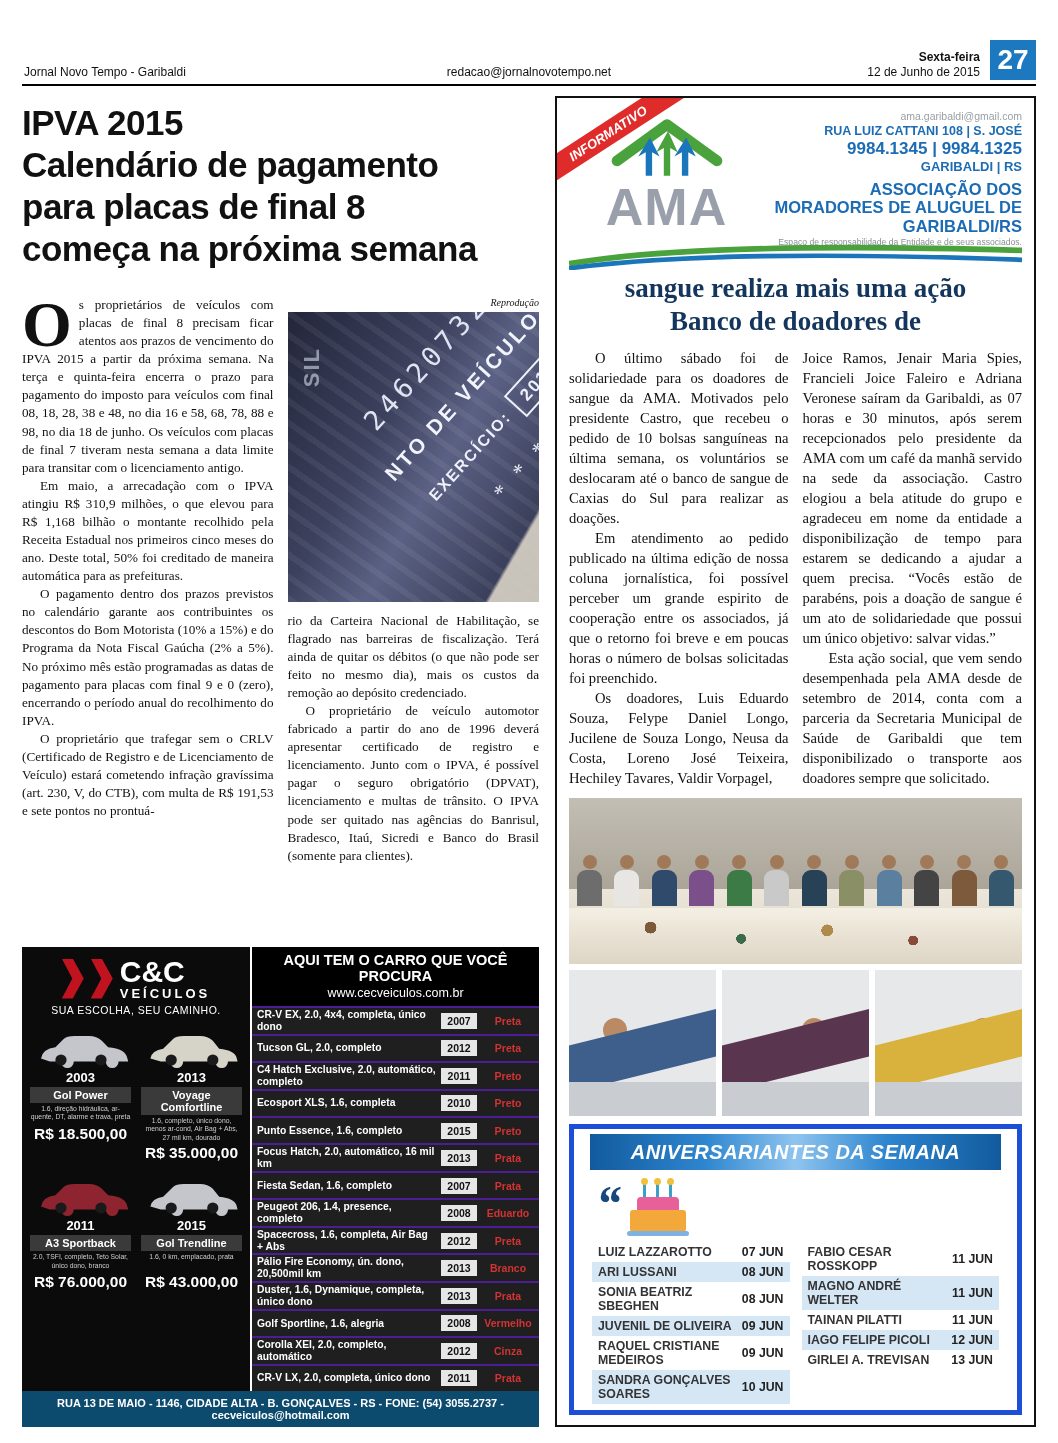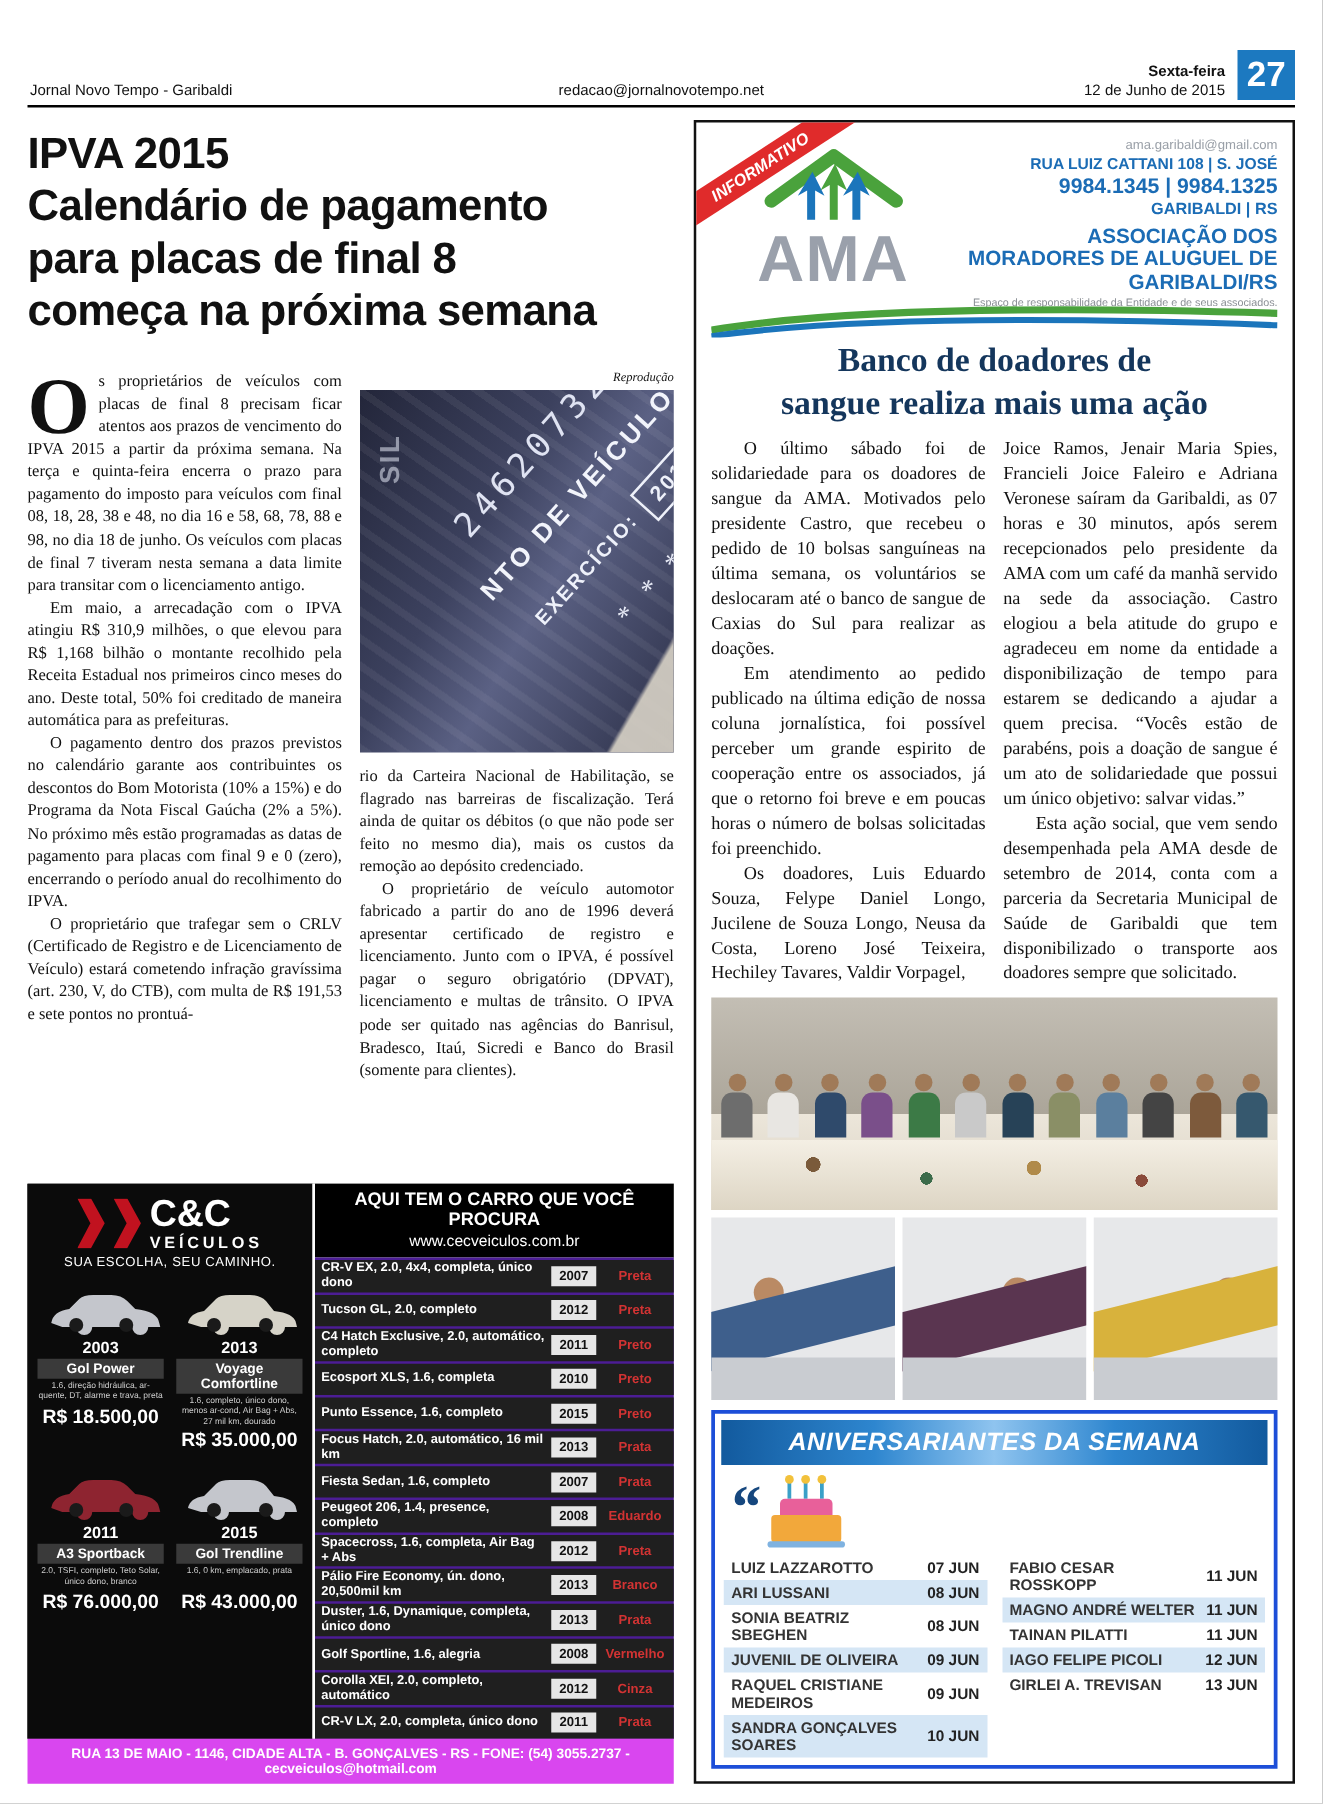--- a/index.html
+++ b/index.html
@@ -79,21 +79,21 @@
   .cc-headline { font-size:14.5px; font-weight:bold; display:block; }
   .cc-site { font-size:12.5px; display:block; margin-top:2px; }
   .cc-table { flex:1; display:flex; flex-direction:column; gap:2px; background:#4c1d95; padding-top:2px; }
   .cc-row { flex:1; background:#1f1f1f; display:flex; align-items:center; padding:1px 5px; gap:5px; }
   .cc-row-name { flex:1; color:#fff; font-family:"Liberation Sans", sans-serif;
                  font-size:10.3px; font-weight:bold; line-height:1.15; }
   .cc-row-year { background:#e6e6e6; color:#111; font-family:"Liberation Sans", sans-serif;
                  font-size:10.5px; font-weight:bold; padding:2px 4px; width:36px; text-align:center; }
   .cc-row-color { color:#d23333; font-family:"Liberation Sans", sans-serif; font-size:10.5px;
                   font-weight:bold; width:52px; text-align:center; }
-  .cc-footer { background:#d946ef; color:#fff; font-family:"Liberation Sans", sans-serif;
+  .cc-footer { background:#0c4a6e; color:#fff; font-family:"Liberation Sans", sans-serif;
                font-weight:bold; font-size:11px; text-align:center; padding:6px 2px; }
 
   
   .ribbon { position:absolute; top:24px; left:-44px; width:190px; transform:rotate(-33deg);
             background:#e02b2b; color:#fff; font-family:"Liberation Sans", sans-serif;
             font-weight:bold; font-style:italic; font-size:13px; text-align:center;
             padding:4px 0; z-index:5; }
   .ama-top { display:flex; margin-top:2px; }
   .ama-logo { width:195px; text-align:center; padding-top:6px; }
   .ama-logo-word { font-family:"Liberation Sans", sans-serif; font-weight:bold; font-size:52px;
@@ -127,21 +127,21 @@
                 radial-gradient(circle 5px at 38% 55%, #3c6b4a 97%, transparent),
                 radial-gradient(circle 6px at 57% 40%, #b08a4a 97%, transparent),
                 radial-gradient(circle 5px at 76% 58%, #8a4a3a 97%, transparent),
                 linear-gradient(#f4efe4,#ddd5c4); }
   .photo-row { display:flex; gap:6px; }
   .small-photo { position:relative; flex:1; height:146px; overflow:hidden; background:#e7e8ea; }
   .sp-band { position:absolute; left:-12px; right:-12px; top:58px; height:46px; transform:rotate(-14deg); }
   .sp-head { position:absolute; width:24px; height:24px; border-radius:50%; background:#ba8a64; top:48px; left:34px; }
   .sp-floor { position:absolute; left:0; right:0; bottom:0; height:34px; background:#c9ccd1; }
 
-  .bday { border:3px solid #1d4ed8; margin-top:8px; padding:5px 5px 6px; }
+  .bday { border:5px solid #1d4ed8; margin-top:8px; padding:5px 16px 6px; }
   .bday-banner { height:36px; background:linear-gradient(90deg,#125a9e,#2e86cf 28%,#8fc4ef 50%,#2e86cf 72%,#125a9e);
                  color:#fff; font-family:"Liberation Sans", sans-serif; font-weight:bold; font-style:italic;
                  font-size:20px; display:flex; align-items:center; justify-content:center; letter-spacing:0.5px; }
   .bday-quote { display:flex; align-items:flex-start; gap:6px; padding:8px 6px 4px; font-style:italic; }
   .qmark { font-size:50px; line-height:0.55; color:#16477e; font-weight:bold; padding-top:12px; }
   .bday-quote-text { flex:1; font-size:15px; color:#222; line-height:1.35; padding-top:4px; }
   .bday-quote-text b { font-weight:bold; }
   .cake { position:relative; width:62px; height:58px; flex:none; }
   .cake-top { position:absolute; bottom:24px; left:10px; right:10px; height:15px; background:#e8609a; border-radius:4px 4px 0 0; }
   .cake-base { position:absolute; bottom:4px; left:3px; right:3px; height:22px; background:#f2a83b; border-radius:3px; }
@@ -381,22 +381,22 @@
           <div class="ama-disclaimer">Espaço de responsabilidade da Entidade e de seus associados.</div>
         </div>
       </div>
 
       <svg class="ama-swoosh" viewBox="0 0 460 30" preserveAspectRatio="none">
         <path d="M0 24 Q 140 0 460 10" stroke="#4aa23c" stroke-width="6" fill="none"></path>
         <path d="M0 29 Q 150 8 460 20" stroke="#1b75bb" stroke-width="5" fill="none"></path>
       </svg>
 
       <h2 class="ama-headline">
+        <span>sangue realiza mais uma ação</span>
         <span>Banco de doadores de</span>
-        <span>sangue realiza mais uma ação</span>
       </h2>
 
       <div class="ama-body">
         <div class="ama-bcol">
           <p>O último sábado foi de solidariedade para os doadores de sangue da AMA. Motivados pelo presidente Castro, que recebeu o pedido de 10 bolsas sanguíneas na última semana, os voluntários se deslocaram até o banco de sangue de Caxias do Sul para realizar as doações.</p>
           <p>Em atendimento ao pedido publicado na última edição de nossa coluna jornalística, foi possível perceber um grande espirito de cooperação entre os associados, já que o retorno foi breve e em poucas horas o número de bolsas solicitadas foi preenchido.</p>
           <p>Os doadores, Luis Eduardo Souza, Felype Daniel Longo, Jucilene de Souza Longo, Neusa da Costa, Loreno José Teixeira, Hechiley Tavares, Valdir Vorpagel,</p>
         </div>
         <div class="ama-bcol">
           <p class="noind">Joice Ramos, Jenair Maria Spies, Francieli Joice Faleiro e Adriana Veronese saíram da Garibaldi, as 07 horas e 30 minutos, após serem recepcionados pelo presidente da AMA com um café da manhã servido na sede da associação. Castro elogiou a bela atitude do grupo e agradeceu em nome da entidade a disponibilização de tempo para estarem se dedicando a ajudar a quem precisa. “Vocês estão de parabéns, pois a doação de sangue é um ato de solidariedade que possui um único objetivo: salvar vidas.”</p>

